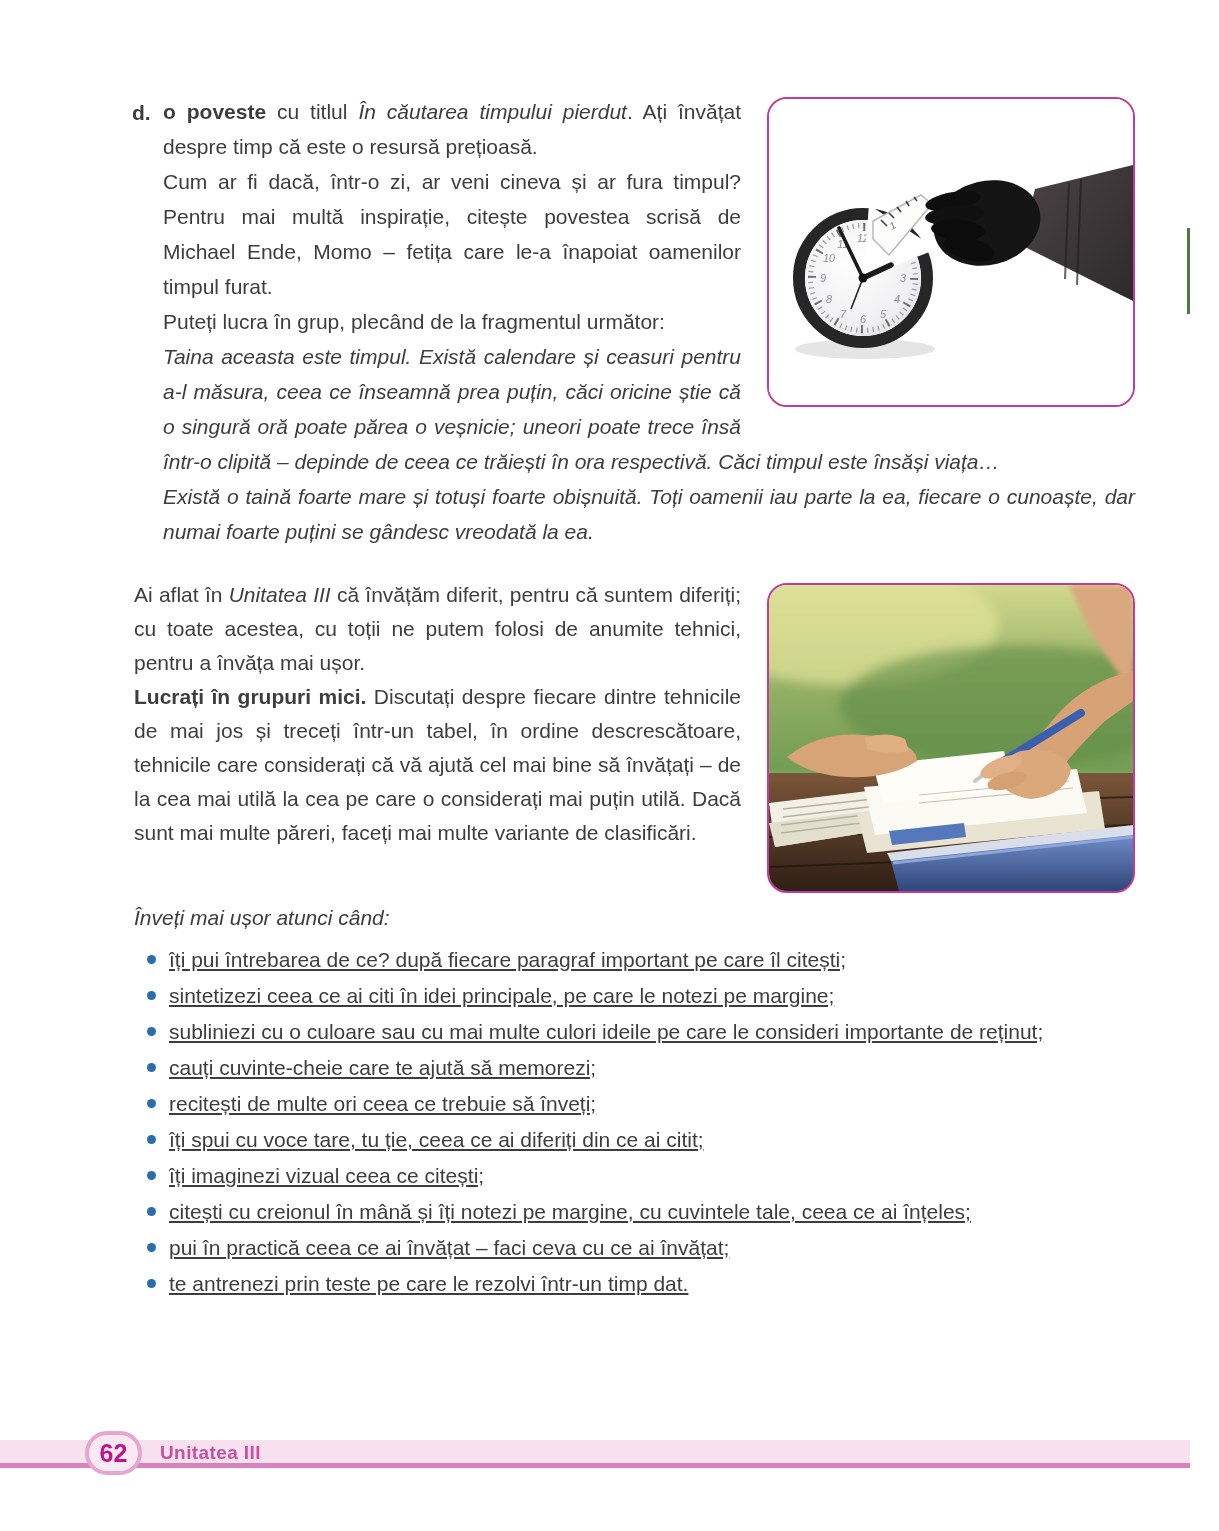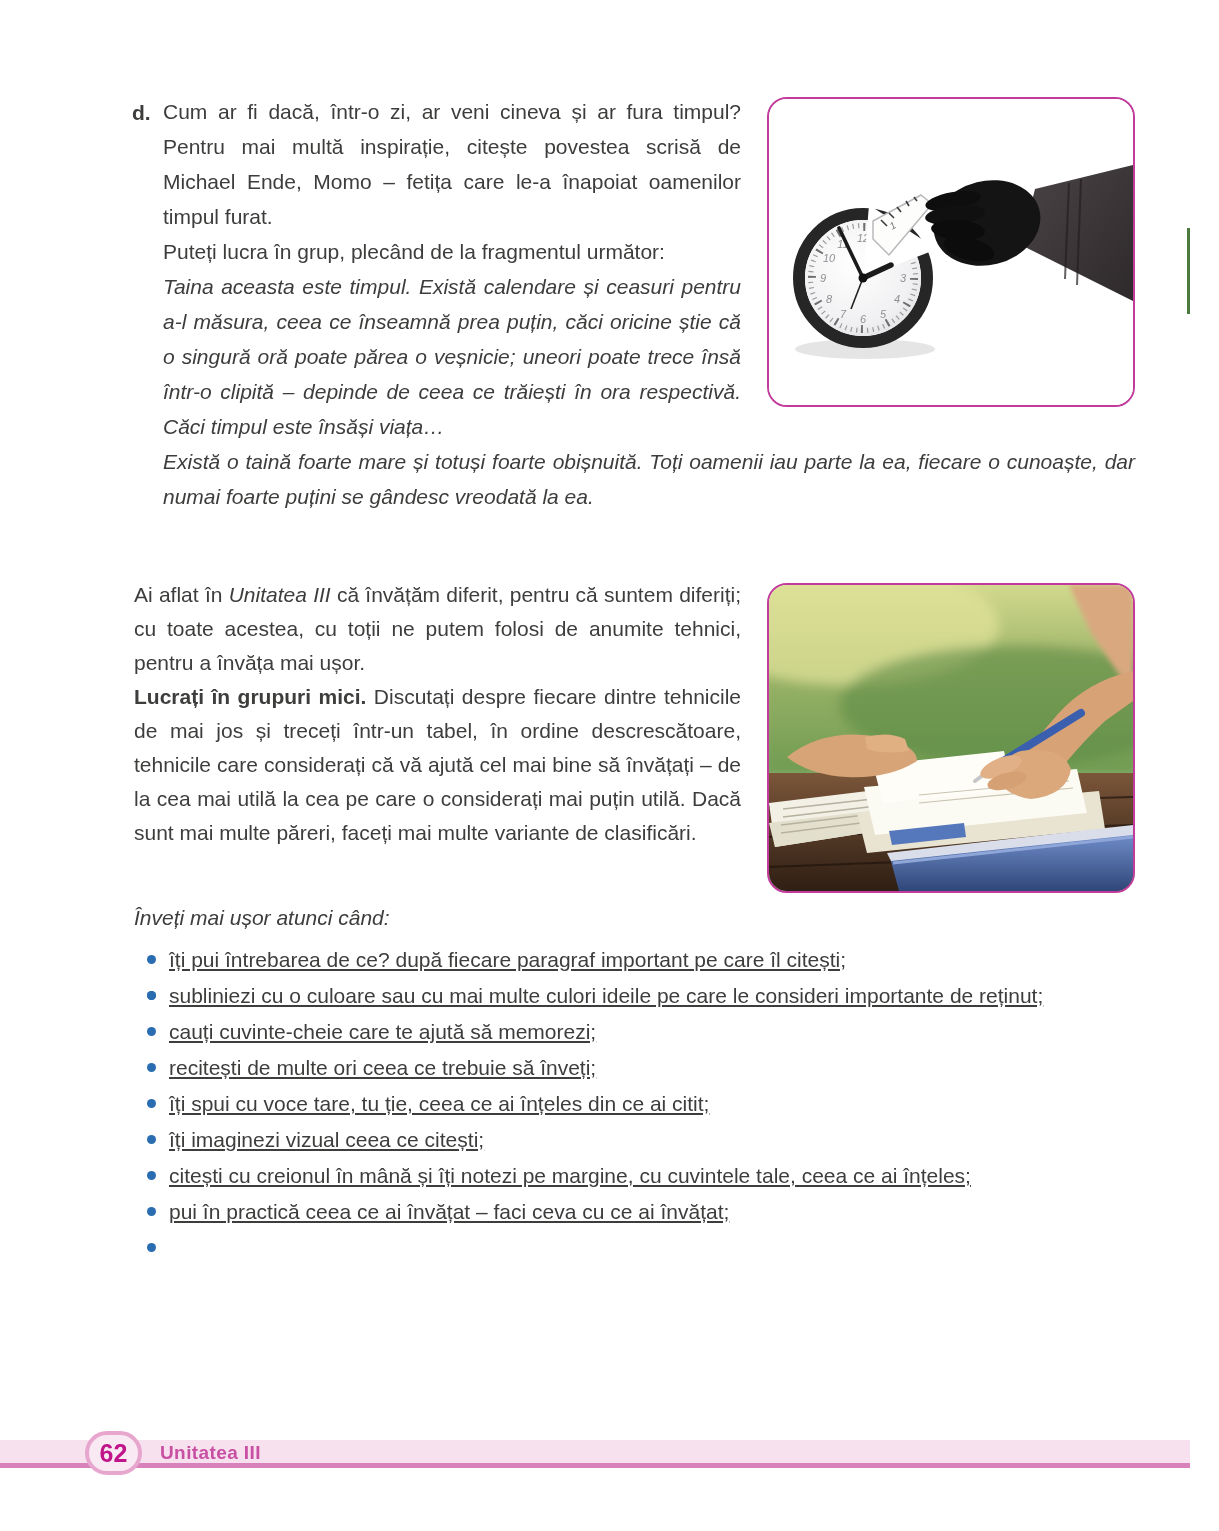--- a/index.html
+++ b/index.html
@@ -108,20 +108,21 @@
         </g>
 
         <ellipse cx="218" cy="124" rx="54" ry="42" fill="#141414" transform="rotate(-14 218 124)"></ellipse>
         <ellipse cx="184" cy="102" rx="28" ry="9" fill="#0e0e0e" transform="rotate(-10 184 102)"></ellipse>
         <ellipse cx="186" cy="116" rx="30" ry="9.5" fill="#101010" transform="rotate(-6 186 116)"></ellipse>
         <ellipse cx="189" cy="131" rx="27" ry="10" fill="#0c0c0c" transform="rotate(4 189 131)"></ellipse>
         <ellipse cx="200" cy="150" rx="26" ry="11" fill="#0c0c0c" transform="rotate(14 200 150)"></ellipse>
       </svg>
     </div>
 
+    <p><span class="b">o poveste</span><span> cu titlul </span><span class="i">În căutarea timpului pierdut</span><span>. Ați învățat despre timp că este o resursă prețioasă.</span></p>
     <p>Cum ar fi dacă, într-o zi, ar veni cineva și ar fura timpul? Pentru mai multă inspirație, citește povestea scrisă de Michael Ende, Momo – fetița care le-a înapoiat oamenilor timpul furat.</p>
     <p>Puteți lucra în grup, plecând de la fragmentul următor:</p>
     <p class="i">Taina aceasta este timpul. Există calendare și ceasuri pentru a-l măsura, ceea ce înseamnă prea puțin, căci oricine știe că o singură oră poate părea o veșnicie; uneori poate trece însă într-o clipită – depinde de ceea ce trăiești în ora respectivă. Căci timpul este însăși viața…</p>
     <p class="i">Există o taină foarte mare și totuși foarte obișnuită. Toți oamenii iau parte la ea, fiecare o cunoaște, dar numai foarte puțini se gândesc vreodată la ea.</p>
   </div>
 
   <div class="sec2">
 
     <div class="img-card float2">
       <svg width="364" height="306" viewBox="0 0 364 306" aria-hidden="true">
@@ -196,29 +197,29 @@
         <line x1="124" y1="278" x2="364" y2="252" stroke="#8fa6d8" stroke-width="3"></line>
       </svg>
     </div>
 
     <p><span>Ai aflat în </span><span class="i">Unitatea III</span><span> că învățăm diferit, pentru că suntem diferiți; cu toate acestea, cu toții ne putem folosi de anumite tehnici, pentru a învăța mai ușor.</span></p>
     <p class="gap"><span class="b">Lucrați în grupuri mici.</span><span> Discutați despre fiecare dintre tehnicile de mai jos și treceți într-un tabel, în ordine descrescătoare, tehnicile care considerați că vă ajută cel mai bine să învățați – de la cea mai utilă la cea pe care o considerați mai puțin utilă. Dacă sunt mai multe păreri, faceți mai multe variante de clasificări.</span></p>
 
     <p class="list-heading">Înveți mai ușor atunci când:</p>
     <ul class="tech">
       <li><span class="dot"></span><span>îți pui întrebarea de ce? după fiecare paragraf important pe care îl citești;</span></li>
-      <li><span class="dot"></span></li>
+      <li><span class="dot"></span><span>sintetizezi ceea ce ai citi în idei principale, pe care le notezi pe margine;</span></li>
       <li><span class="dot"></span><span>subliniezi cu o culoare sau cu mai multe culori ideile pe care le consideri importante de reținut;</span></li>
       <li><span class="dot"></span><span>cauți cuvinte-cheie care te ajută să memorezi;</span></li>
       <li><span class="dot"></span><span>recitești de multe ori ceea ce trebuie să înveți;</span></li>
-      <li><span class="dot"></span><span>îți spui cu voce tare, tu ție, ceea ce ai înțeles din ce ai citit;</span></li>
+      <li><span class="dot"></span><span>îți spui cu voce tare, tu ție, ceea ce ai diferiți din ce ai citit;</span></li>
       <li><span class="dot"></span><span>îți imaginezi vizual ceea ce citești;</span></li>
       <li><span class="dot"></span><span>citești cu creionul în mână și îți notezi pe margine, cu cuvintele tale, ceea ce ai înțeles;</span></li>
       <li><span class="dot"></span><span>pui în practică ceea ce ai învățat – faci ceva cu ce ai învățat;</span></li>
-      <li><span class="dot"></span></li>
+      <li><span class="dot"></span><span>te antrenezi prin teste pe care le rezolvi într-un timp dat.</span></li>
     </ul>
   </div>
 
   <div class="green-strip"></div>
   <div class="footer-bar"></div>
   <div class="page-badge">62</div>
   <div class="unit-label">Unitatea III</div>
 
 </div>
 

